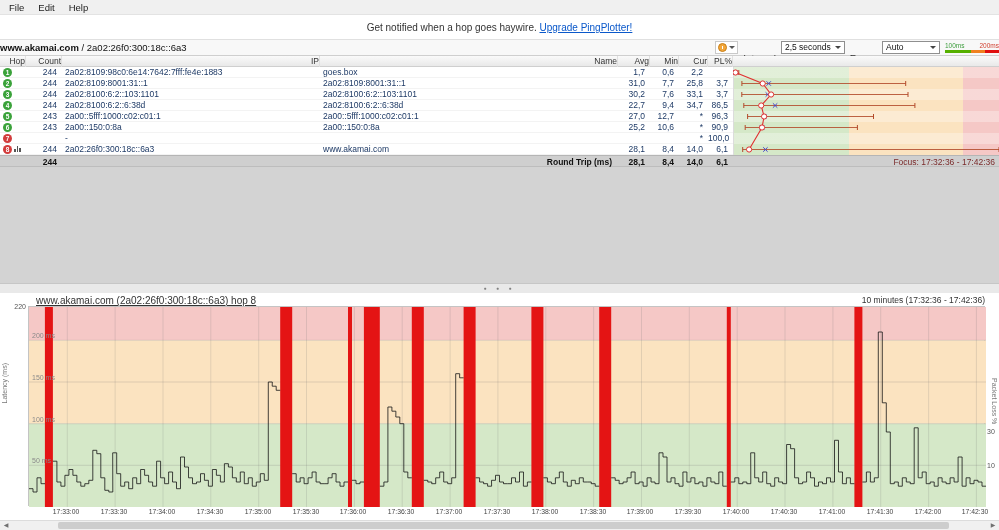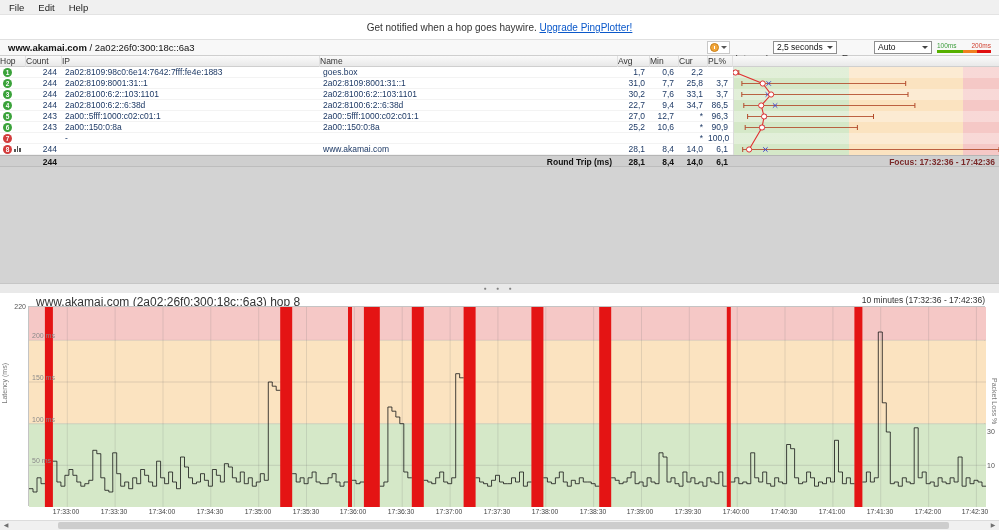--- a/index.html
+++ b/index.html
@@ -12,41 +12,41 @@
   
   .menubar { position:absolute; top:0; left:0; right:0; height:15px;
     background:#f0f0f0; border-bottom:1px solid #e3e3e3; display:flex; align-items:center; padding-left:2px; }
   .menu-item { padding:1px 7px; font-size:9.5px; color:#222; cursor:default; }
   
   .notice { position:absolute; top:15px; left:0; right:0; height:24px; background:#fff;
     text-align:center; padding-top:7px; font-size:10px; color:#333; }
   .notice a { color:#0a58ca; text-decoration:underline; cursor:pointer; }
   
   .toolbar { position:absolute; top:39px; left:0; right:0; height:17px; background:#f8f8f8;
-    border-top:1px solid #e0e0e0; border-bottom:1px solid #cfcfcf; display:flex; align-items:center; padding:0 8px; }
+    border-top:1px solid #e0e0e0; border-bottom:1px solid #cfcfcf; display:flex; align-items:center; padding:0 0; }
   .target { font-size:9.5px; color:#111; white-space:nowrap; }
   .target b { font-weight:bold; }
   .tb-right { margin-left:auto; display:flex; align-items:center; gap:5px; }
   .timer-btn { display:flex; align-items:center; height:13px; border:1px solid #c9c9c9; background:#fff; padding:0 2px; gap:2px; cursor:pointer; }
   .timer-dot { width:9px; height:9px; border-radius:50%; background:#f2a63a; border:1px solid #c87f18; position:relative; }
   .timer-dot:after { content:""; position:absolute; left:3px; top:2px; width:1px; height:3px; background:#fff; }
   .caret { width:0; height:0; border:3px solid transparent; border-top-color:#555; margin-top:3px; }
   .tb-label { font-size:10px; color:#333;margin-top:23px; }
   .combo { height:13px; border:1px solid #8f8f8f; background:#fff; font-size:8.5px; line-height:11px;
     padding:0 13px 0 3px; position:relative; min-width:58px; cursor:pointer; color:#111; }
   .combo:after { content:""; position:absolute; right:3px; top:4px; border:3px solid transparent; border-top-color:#444; }
   .legend { width:54px; }
   .legend-labels { display:flex; justify-content:space-between; font-size:6.5px; line-height:7px; }
   .legend-low { color:#3c9c3c; } .legend-high { color:#d04030; }
   .legend-bar { height:3px; margin-top:1px;
     background:linear-gradient(to right,#56b000 0 49%,#f08020 49% 74%,#e01010 74% 100%); }
   
   .thead { position:absolute; top:56px; left:0; right:0; height:11px;
     background:linear-gradient(#fafafa,#e9e9e9); border-bottom:1px solid #cfcfcf; font-size:8.5px; color:#333; }
-  .thead .hc { position:absolute; top:0; height:11px; line-height:11px; text-align:left; border-right:1px solid #e0e0e0; }
+  .thead .hc { position:absolute; top:0; height:11px; line-height:11px; text-align:right; border-right:1px solid #e0e0e0; }
   .c-hop{left:0;width:26px}.c-count{left:26px;width:36px}.c-ip{left:62px;width:258px}.c-name{left:320px;width:298px}
   .c-avg{left:618px;width:32px}.c-min{left:650px;width:29px}.c-cur{left:679px;width:29px}.c-pl{left:708px;width:25px}
   .c-lat{left:733px;width:266px}
   .hc.c-lat { border-right:none;
     background:linear-gradient(to right,var(--zone_green) 0 43.3%,var(--zone_orange) 43.3% 86.6%,var(--zone_red) 86.6% 100%); }
   .lat-min { position:absolute; left:2px; color:#7a2a1a; font-size:7px; }
   .lat-max { position:absolute; right:2px; color:#c40000; font-size:7px; }
   .tbody { position:absolute; top:67px; left:0; right:0; height:88px; background:#fff; }
   .trow { position:relative; height:11px; border-bottom:1px solid #f3f3f3; }
   .trow .td { position:absolute; top:0; height:11px; line-height:11px; font-size:8.5px; color:#1e3a66; white-space:nowrap; overflow:hidden; }
@@ -61,27 +61,27 @@
   .lat-zones { position:absolute; left:733px; top:67px; width:266px; height:88px; border-left:1px solid #dcdcdc;
     background:
       repeating-linear-gradient(to bottom, rgba(255,255,255,.3) 0 11px, rgba(255,255,255,0) 11px 22px),
       linear-gradient(to right,var(--zone_green) 0 43.3%,var(--zone_orange) 43.3% 86.6%,var(--zone_red) 86.6% 100%); }
   #whiskers { position:absolute; left:733px; top:67px; width:266px; height:88px; }
   .trow-summary { position:absolute; top:155px; left:0; right:0; height:12px; background:#cfcfcf;
     border-top:1px solid #b5b5b5; border-bottom:1px solid #bdbdbd; }
   .trow-summary .td { position:absolute; top:0; height:12px; line-height:12px; font-size:8.5px; font-weight:bold; color:#111; white-space:nowrap; }
   .trow-summary .td.num { text-align:right; padding-right:5px; }
   .rt-label { text-align:right; padding-right:6px; }
-  .focus-text { position:absolute; right:4px; top:0; height:12px; line-height:12px; font-size:8.5px; color:var(--focus_text); font-weight:bold; }
+  .focus-text { position:absolute; right:4px; top:0; height:12px; line-height:12px; font-size:8.5px; color:var(--focus_text); font-weight:normal; }
   .graybg { position:absolute; top:167px; left:0; right:0; height:116px; background:#d3d3d3; }
   .splitter { position:absolute; top:283px; left:0; right:0; height:10px; background:#e9e9e9;
     border-top:1px solid #c6c6c6; text-align:center; font-size:5px; letter-spacing:4px; color:#808080; line-height:9px; cursor:row-resize; }
   
   .chartpanel { position:absolute; top:293px; left:0; right:0; height:227px; background:#fff; }
-  .ct-left { position:absolute; top:2px; left:36px; font-size:12px; color:#333; }
+  .ct-left { position:absolute; top:2px; left:36px; font-size:10px; color:#333;text-decoration:underline; }
   .ct-right { position:absolute; top:2px; right:14px; font-size:8.5px; color:#333;margin-left:12px; }
   .plot { position:absolute; left:28px; top:13px; width:957px; height:200px; border:1px solid #c4c4c4; }
   .plot svg { display:block; }
   .ytick-top { position:absolute; left:8px; top:10px; width:18px; text-align:right; font-size:7px; color:#555; }
   .axis-left { position:absolute; left:1px; top:70px; writing-mode:vertical-rl; transform:rotate(180deg);
     font-size:7px; color:#777; }
   .axis-right { position:absolute; right:1px; top:85px; writing-mode:vertical-rl; font-size:7px; color:#777; }
   .loss-tick { position:absolute; left:987px; width:12px; font-size:7px; color:#555; }
   .xlabels { position:absolute; left:0; top:215px; right:0; height:11px; }
   .xlab { position:absolute; width:40px; text-align:center; font-size:6.8px; color:#444; }
@@ -226,20 +226,21 @@
   </div>
     <div class="trow">
     <div class="td c-hop">
       <span class="badge red">8</span><span class="gicon">
           <i></i>
           <i></i>
           <i></i>
         </span>
     </div>
     <div class="td c-count num">244</div>
+    <div class="td c-ip">2a02:26f0:300:18c::6a3</div>
     <div class="td c-name">www.akamai.com</div>
     <div class="td c-avg num">28,1</div>
     <div class="td c-min num">8,4</div>
     <div class="td c-cur num">14,0</div>
     <div class="td c-pl num">6,1</div>
   </div>
   </div>
 <div class="lat-zones"></div>
 <svg id="whiskers" viewBox="0 0 266 88">
     <line x1="0.7" y1="5.5" x2="5.8" y2="5.5" stroke="#b34a2a" stroke-width="1" opacity="0.85"></line>

